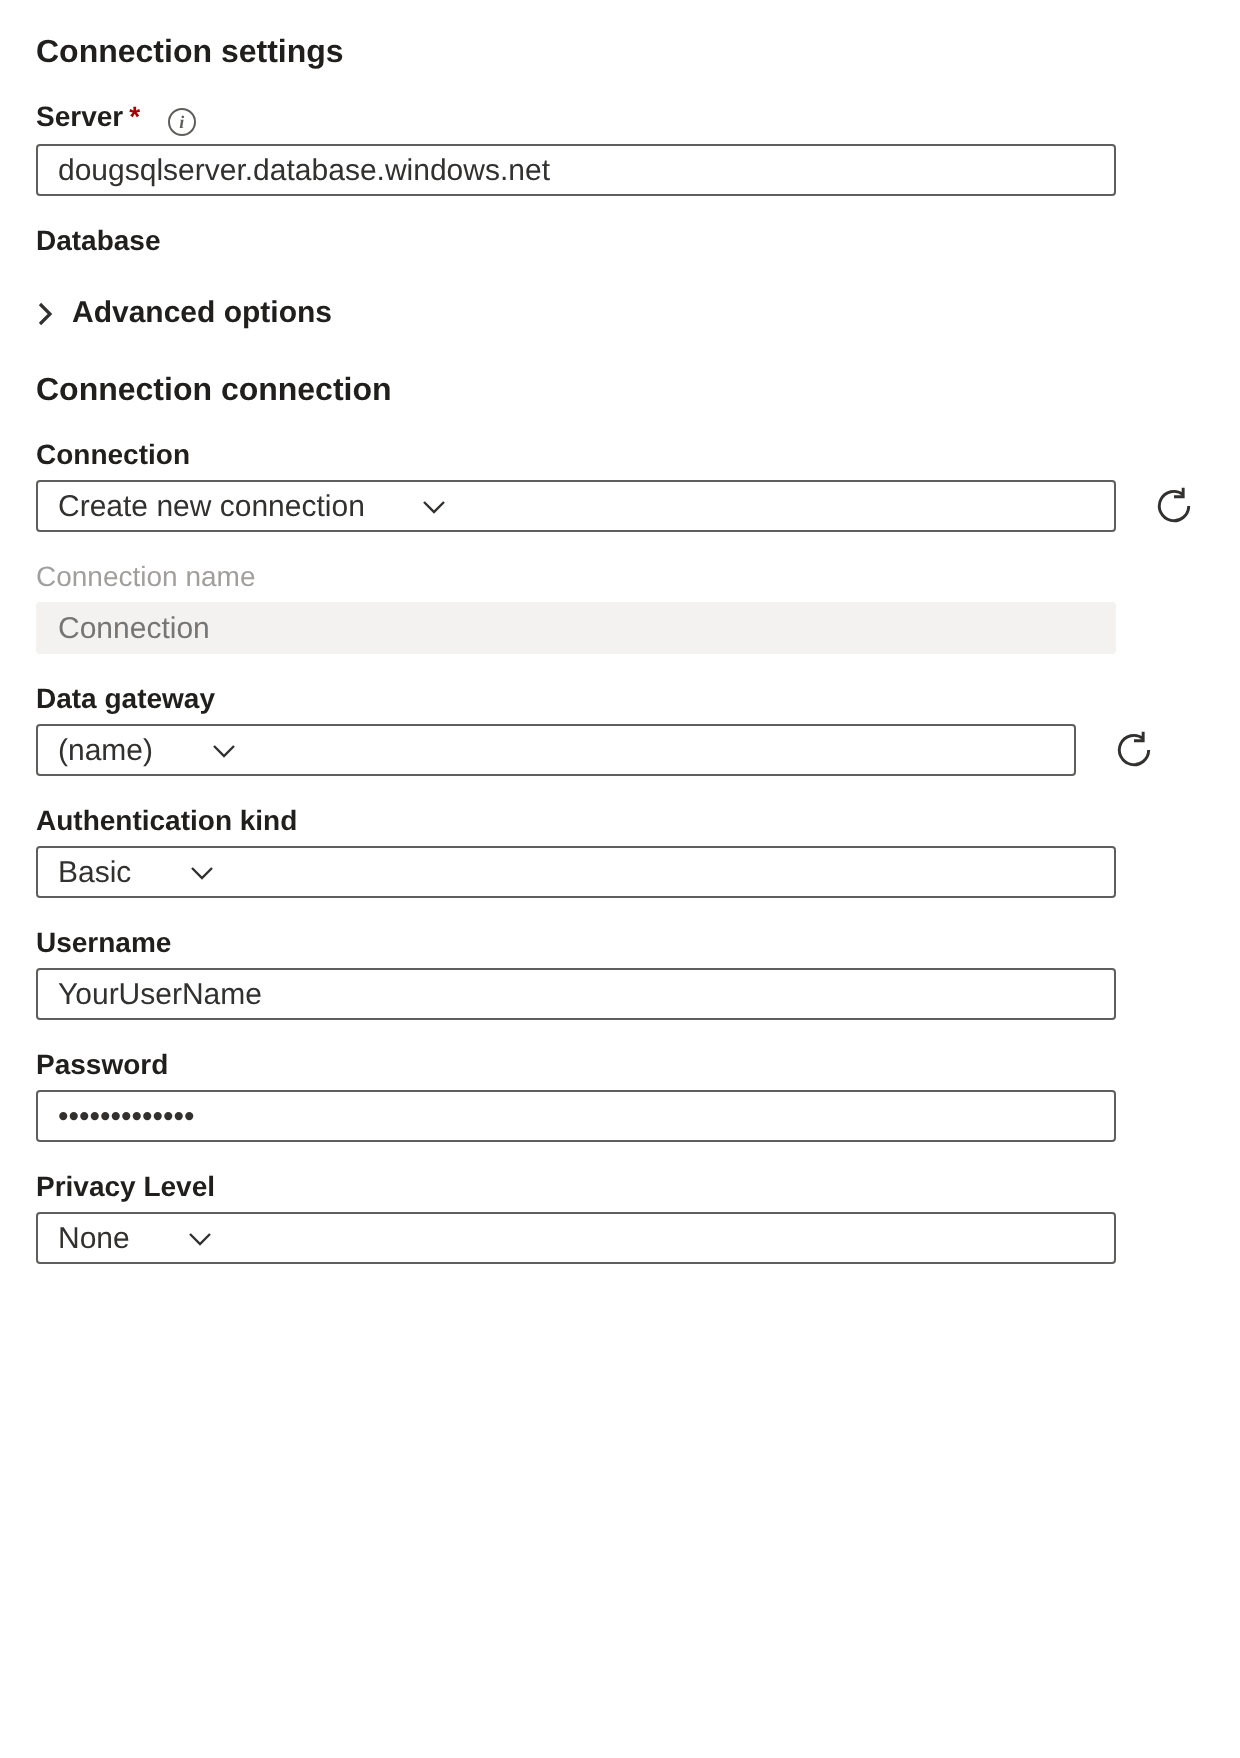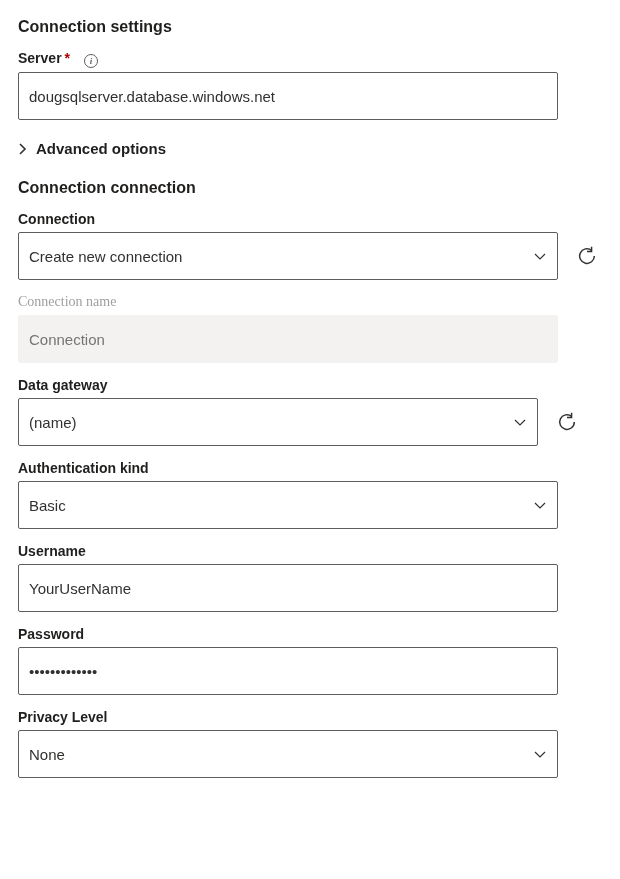--- a/index.html
+++ b/index.html
@@ -25,21 +25,20 @@
     .field-label {
       font-size: 14px;
       font-weight: 600;
       color: #201f1e;
       display: block;
       margin-bottom: 5px;
     }
     .field-label.disabled {
       color: #a19f9d;
       font-weight: 400;
-      font-family: Liberation Serif, serif;
     }
     .required-star {
       color: #a80000;
       margin-left: 3px;
     }
     .info-icon {
       display: inline-flex;
       align-items: center;
       justify-content: center;
       width: 14px;
@@ -50,39 +49,39 @@
       font-style: italic;
       font-family: Georgia, serif;
       color: #605e5c;
       margin-left: 10px;
       position: relative;
       top: 1px;
     }
     .text-input, .select-box {
       width: 100%;
       max-width: 540px;
-      height: 48px;
+      height: 26px;
       border: 1px solid #605e5c;
       border-radius: 2px;
       padding: 1px 10px;
       font-size: 15px;
       font-family: inherit;
       color: #323130;
       background: #fff;
       outline: none;
     }
     .text-input.disabled {
       background: #f3f2f1;
       border: 1px solid #f3f2f1;
       color: #a19f9d;
     }
     .select-box {
       display: flex;
       align-items: center;
-      justify-content: space-between;
+      justify-content: flex-start;
       cursor: pointer;
       gap: 28px;
     }
     .select-row {
       display: flex;
       align-items: center;
       gap: 18px;
       max-width: 590px;
     }
     .select-row .select-box {
@@ -126,20 +125,21 @@
 
 <div class="field">
   <label class="field-label">
     <span>Server</span><span class="required-star">*</span>
     <span class="info-icon">i</span>
   </label>
   <input type="text" class="text-input" value="dougsqlserver.database.windows.net" style="">
 </div>
 
 <div class="field">
+  <label class="field-label">Database</label>
 </div>
 
 <div class="expander">
   <span class="chevron-right">
     <svg width="10" height="12" viewBox="0 0 10 12">
         <path d="M2 1 L7 6 L2 11" fill="none" stroke="#323130" stroke-width="1.6"></path>
       </svg>
   </span>
   <span>Advanced options</span>
 </div>

